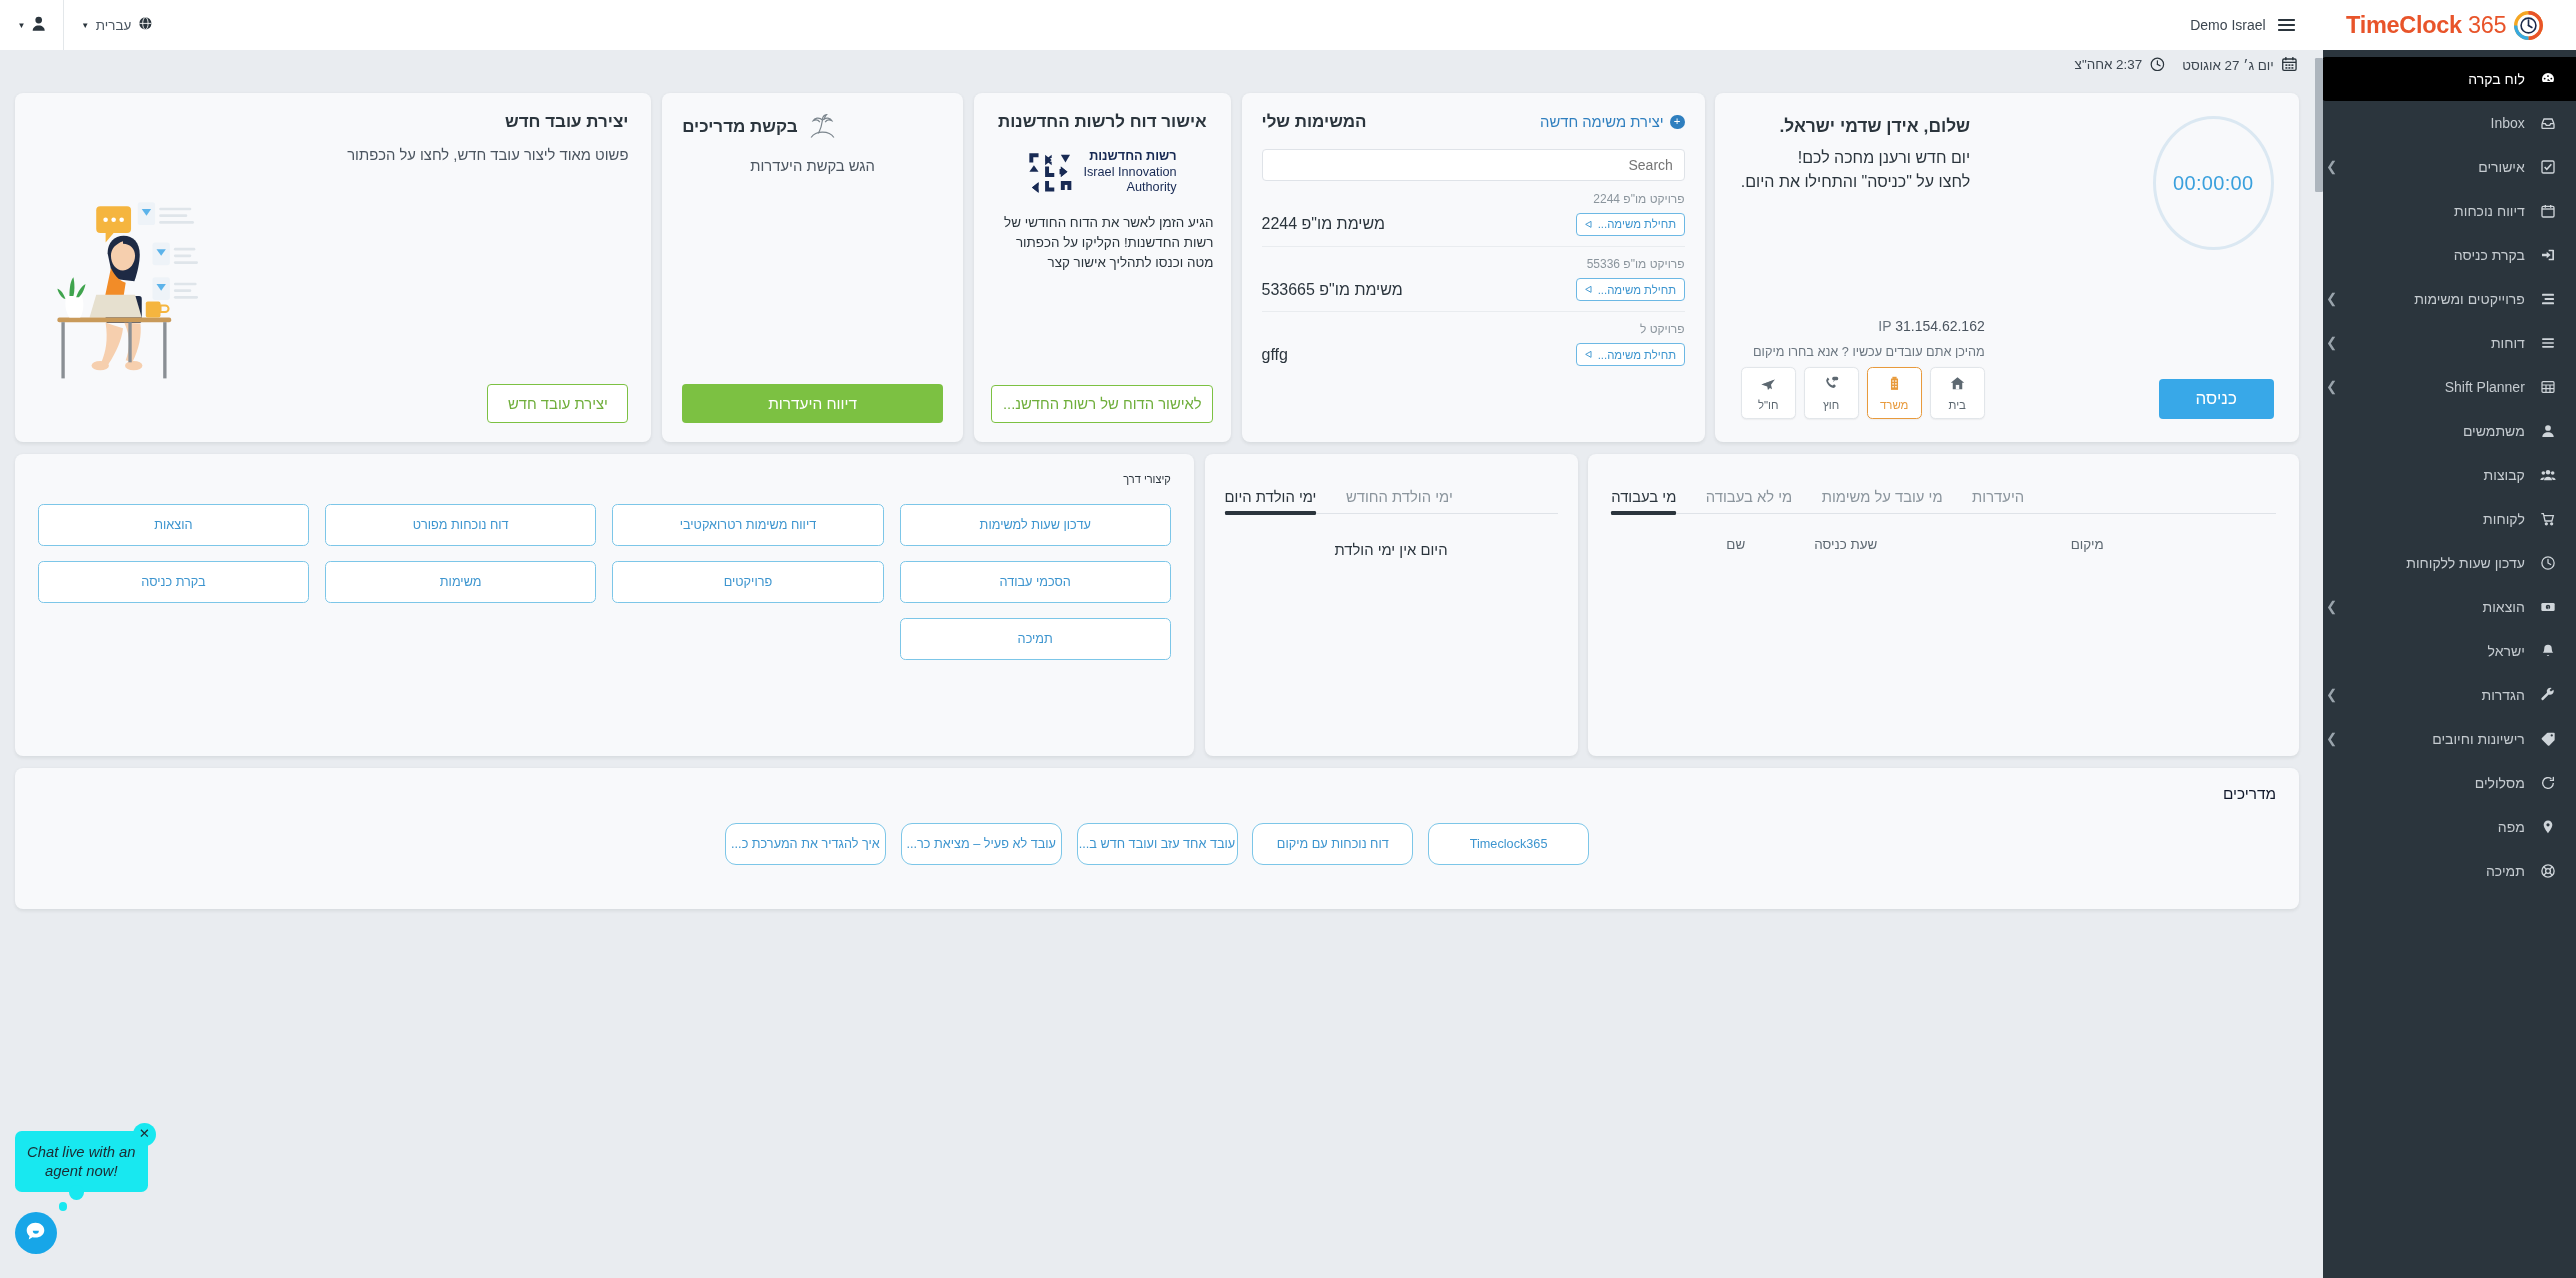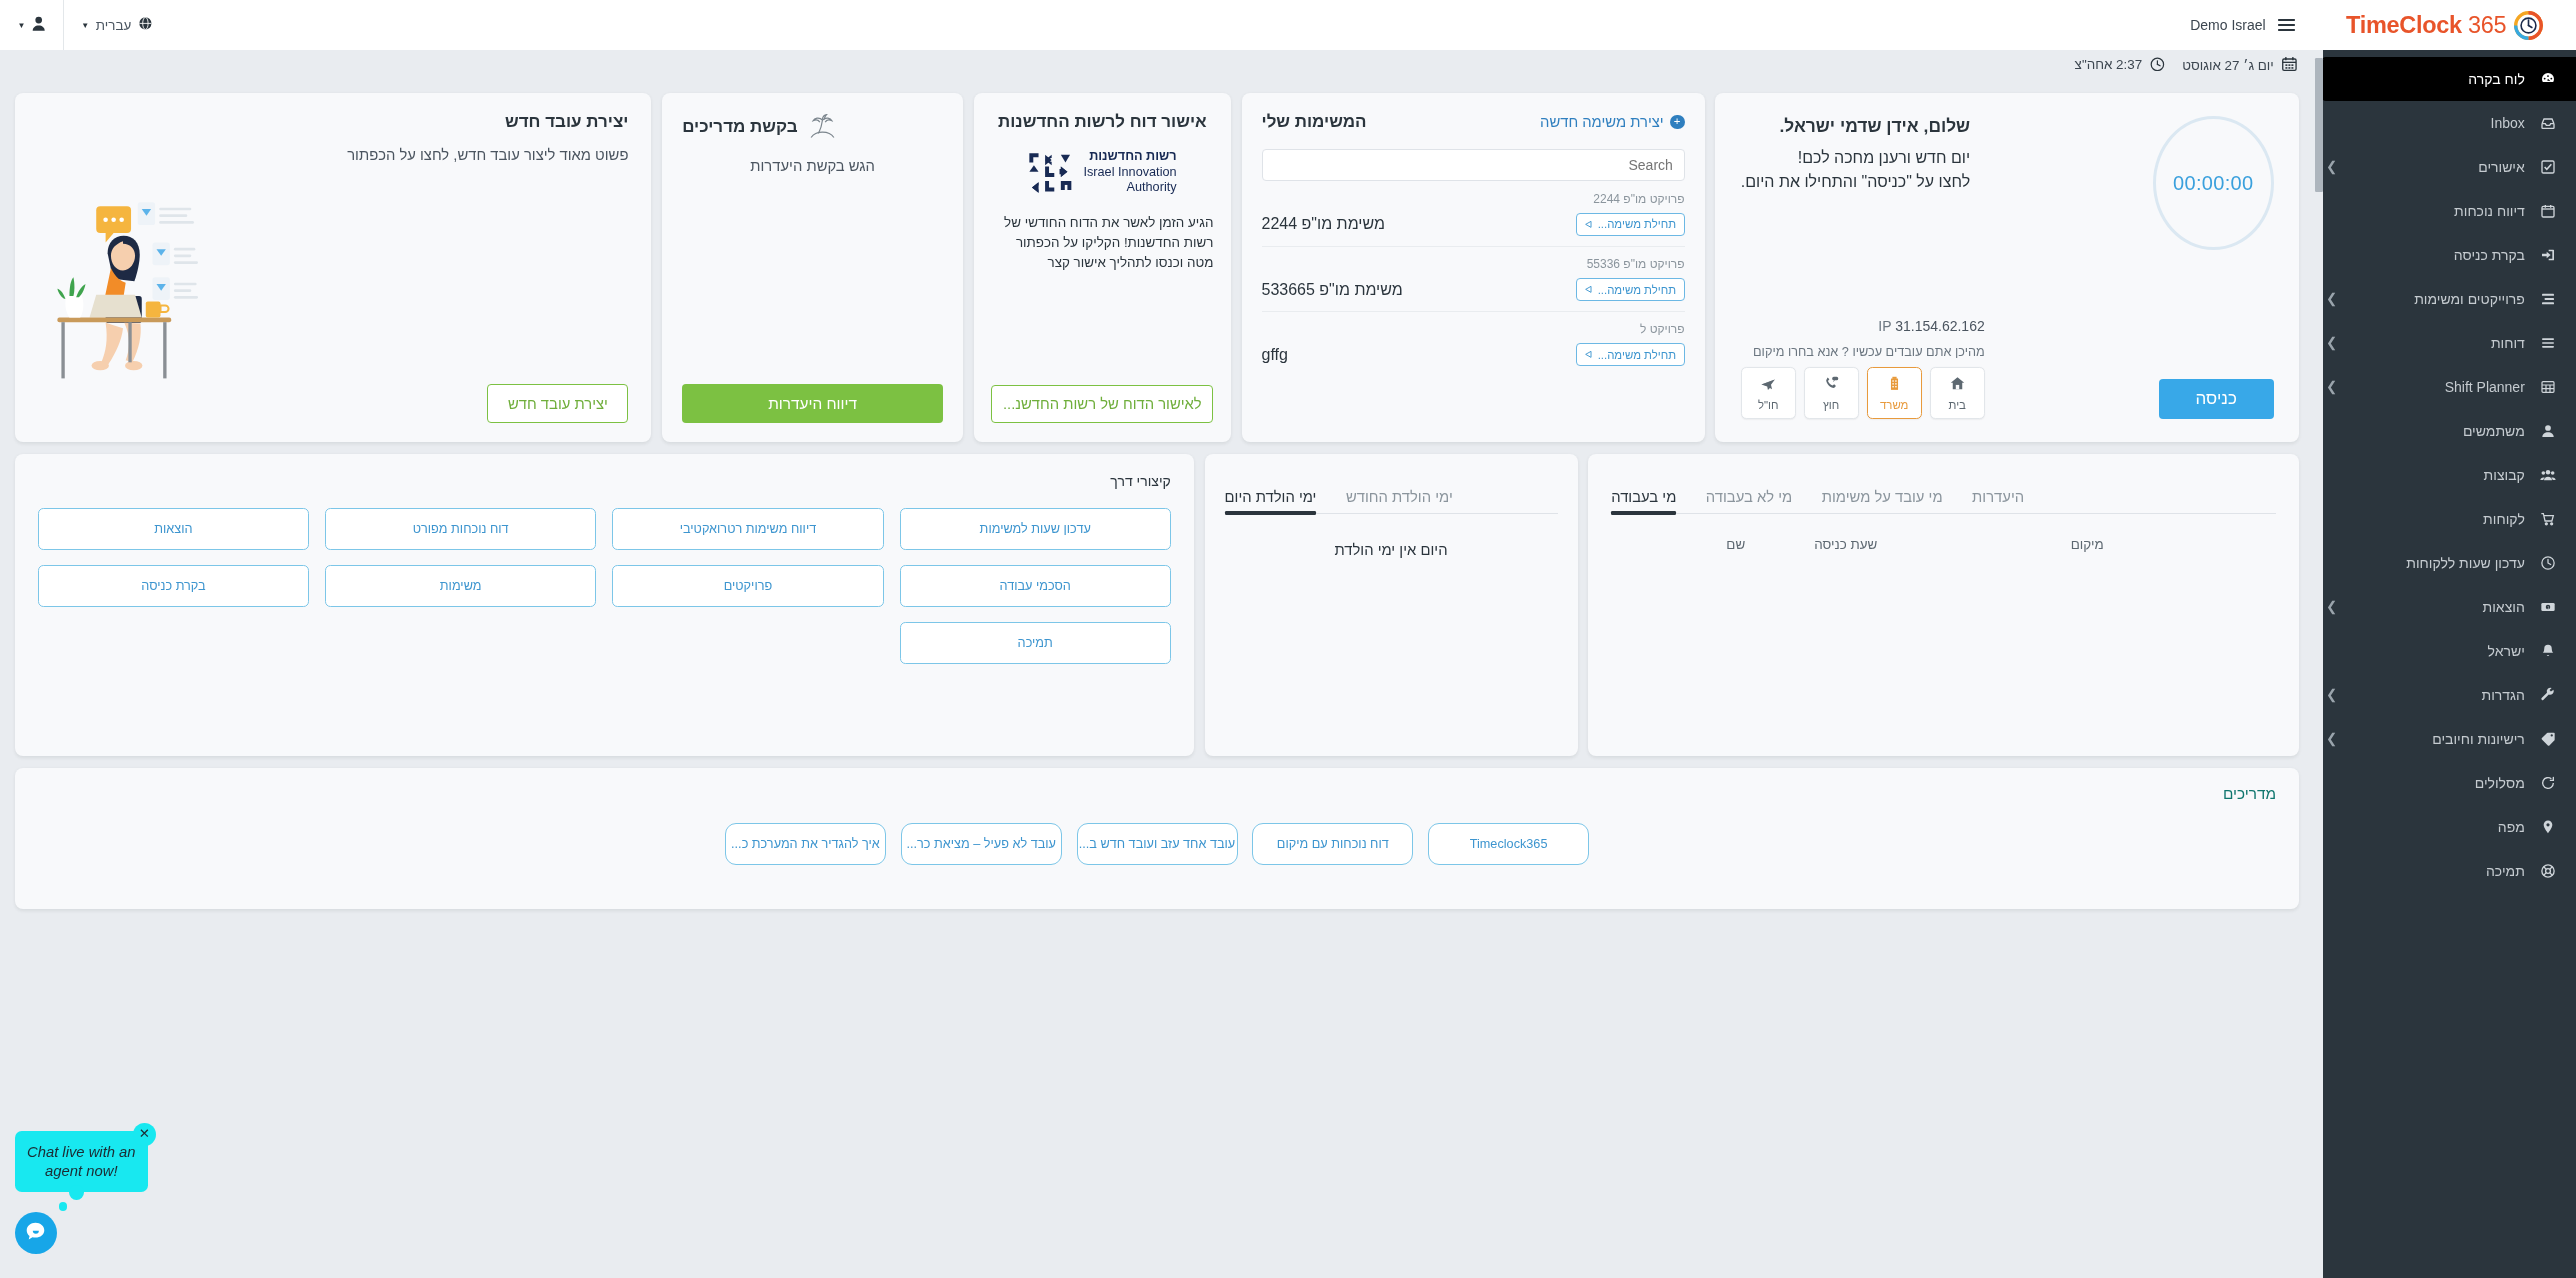--- a/index.html
+++ b/index.html
@@ -201,21 +201,21 @@
   .emp-illu { position: absolute; right: auto; left: 29.5px; top: 101px; width: 154px; height: 188px; }
   .btn-outline-green2 {
     margin-top: auto; align-self: flex-start; width: 141px; height: 39px; background: #fff;
     border: 0.7px solid #7cc142; color: #6fae3b; border-radius: 4px;
     font-size: 14.8px; cursor: pointer; font-family: inherit;
   }
 
   
   .row2 { display: flex; gap: 10.7px; margin-top: 12px; align-items: stretch; }
   #shortcuts-card { flex: 1 1 auto; min-height: 302px; padding: 19px 23px; }
-  .sc-title { font-size: 14px; color: #2b353d; text-align: right; }
+  .sc-title { font-size: 11px; color: #2b353d; text-align: right; }
   .sc-grid {
     margin-top: 19px; display: grid;
     grid-template-columns: repeat(4, 1fr); gap: 14.8px 16px;
   }
   .sc-btn {
     height: 42px; background: #fff; border: 0.7px solid #7cc6e8;
     border-radius: 5.4px; color: #3d95cf; font-size: 12.7px;
     cursor: pointer; font-family: inherit;
     display: flex; align-items: center; justify-content: center;
   }
@@ -240,21 +240,21 @@
   .table-head {
     margin-top: 23px; display: flex; flex-direction: row-reverse;
     font-size: 13.4px; color: #5d6871;
   }
   .th-name { width: 134px; text-align: right; }
   .th-time { width: 201px; text-align: center; }
   .th-loc  { width: 282px; text-align: center; }
 
   
   #guides-card { margin-top: 12px; min-height: 141px; padding: 17.4px 23px; }
-  .g-title { font-size: 15.4px; color: #0f766e; text-align: right; }
+  .g-title { font-size: 15.4px; color: #0f172a; text-align: right; }
   .g-row { margin-top: 20px; display: flex; flex-direction: row-reverse; gap: 14.8px; justify-content: center; }
   .g-btn {
     width: 161px; height: 42px; background: #fff;
     border: 0.7px solid #7cc6e8; border-radius: 11px;
     color: #3d95cf; font-size: 12.7px; cursor: pointer; font-family: inherit;
     display: flex; align-items: center; justify-content: center;
     overflow: hidden; white-space: nowrap; padding: 0 6.7px;
   }
 
   

